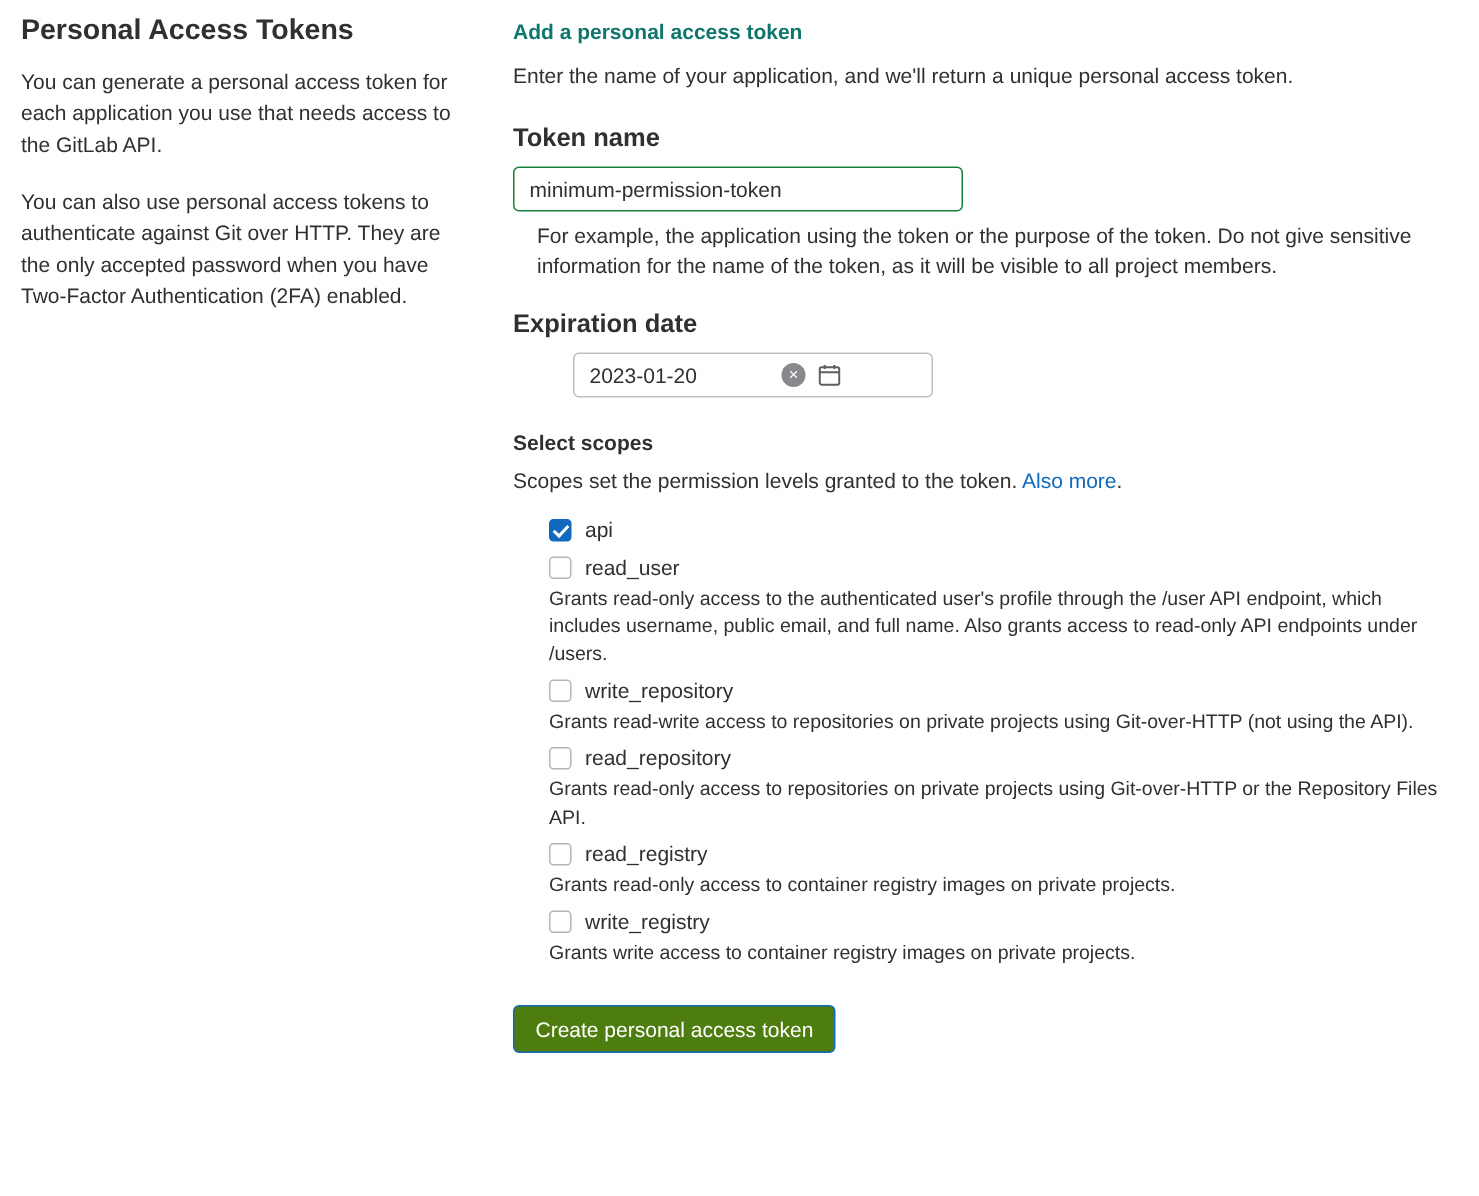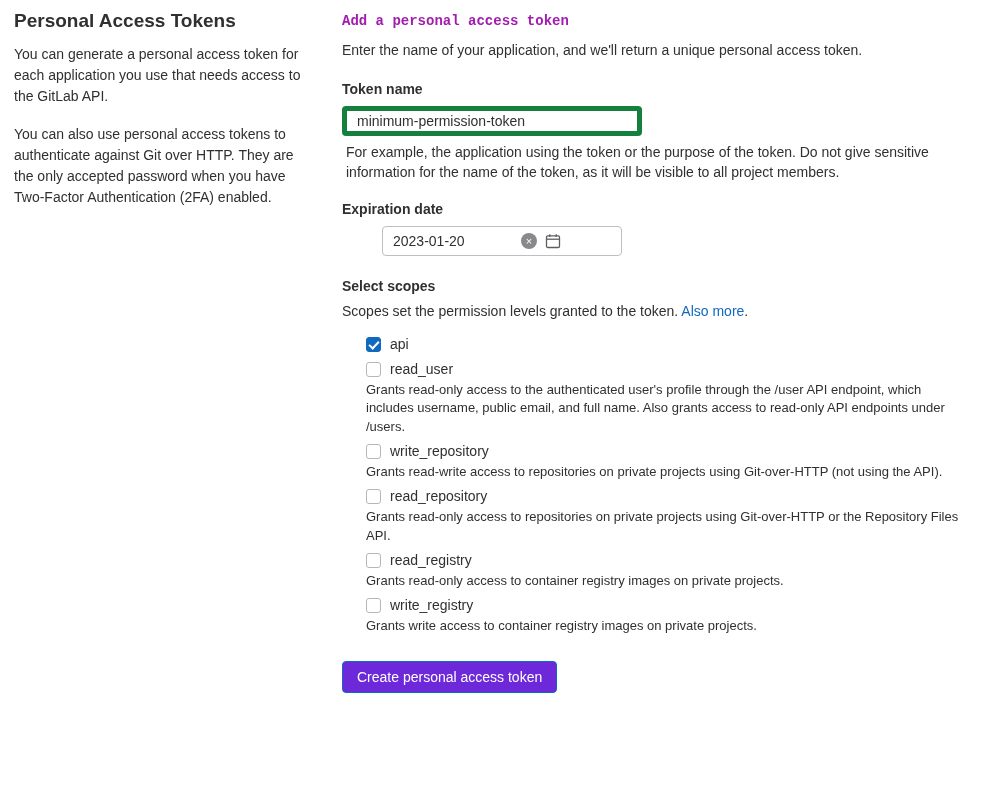--- a/index.html
+++ b/index.html
@@ -41,52 +41,51 @@
   }
   
   .right-col {
     flex: 1 1 auto;
     padding-left: 12px;
     max-width: 640px;
   }
   .section-title {
     font-size: 14px;
     font-weight: bold;
-    color: #a21caf;
+    color: #0f766e;
     margin: 3px 0 8px 0;
-    font-family: Liberation Mono, monospace;
   }
   .section-desc {
     font-size: 14px;
     color: #303030;
     margin: 0 0 18px 0;
   }
   .field-label {
     display: block;
-    font-size: 14px;
+    font-size: 17px;
     font-weight: bold;
     color: #303030;
     margin-bottom: 6px;
   }
   .text-input {
     width: 300px;
     height: 30px;
     padding: 4px 10px;
-    border: 5px solid #15803d;
+    border: 1px solid #15803d;
     border-radius: 4px;
     font-family: "Liberation Sans", sans-serif;
     font-size: 14px;
     color: #303030;
     background: #ffffff;
     outline: none;
   }
   .help-text {
     font-size: 14px;
     color: #303030;
-    margin: 6px 0 16px 4px;
+    margin: 6px 0 16px 16px;
     line-height: 1.45;
   }
   
   .date-wrap {
     position: relative;
     width: 228px;
     padding-left: 40px;
   }
   .date-input {
     width: 240px;
@@ -182,21 +181,21 @@
   }
   .scope-desc {
     font-size: 13px;
     color: #303030;
     margin: 1px 0 0 24px;
     line-height: 1.45;
     max-width: 622px;
   }
   .submit-btn {
     margin-top: 22px;
-    background: #6d28d9;
+    background: #4d7c0f;
     border: 1px solid #1068bf;
     color: #ffffff;
     font-size: 14px;
     font-family: "Liberation Sans", sans-serif;
     padding: 7px 14px;
     border-radius: 4px;
     cursor: pointer;
   }
 </style>
 </head>

